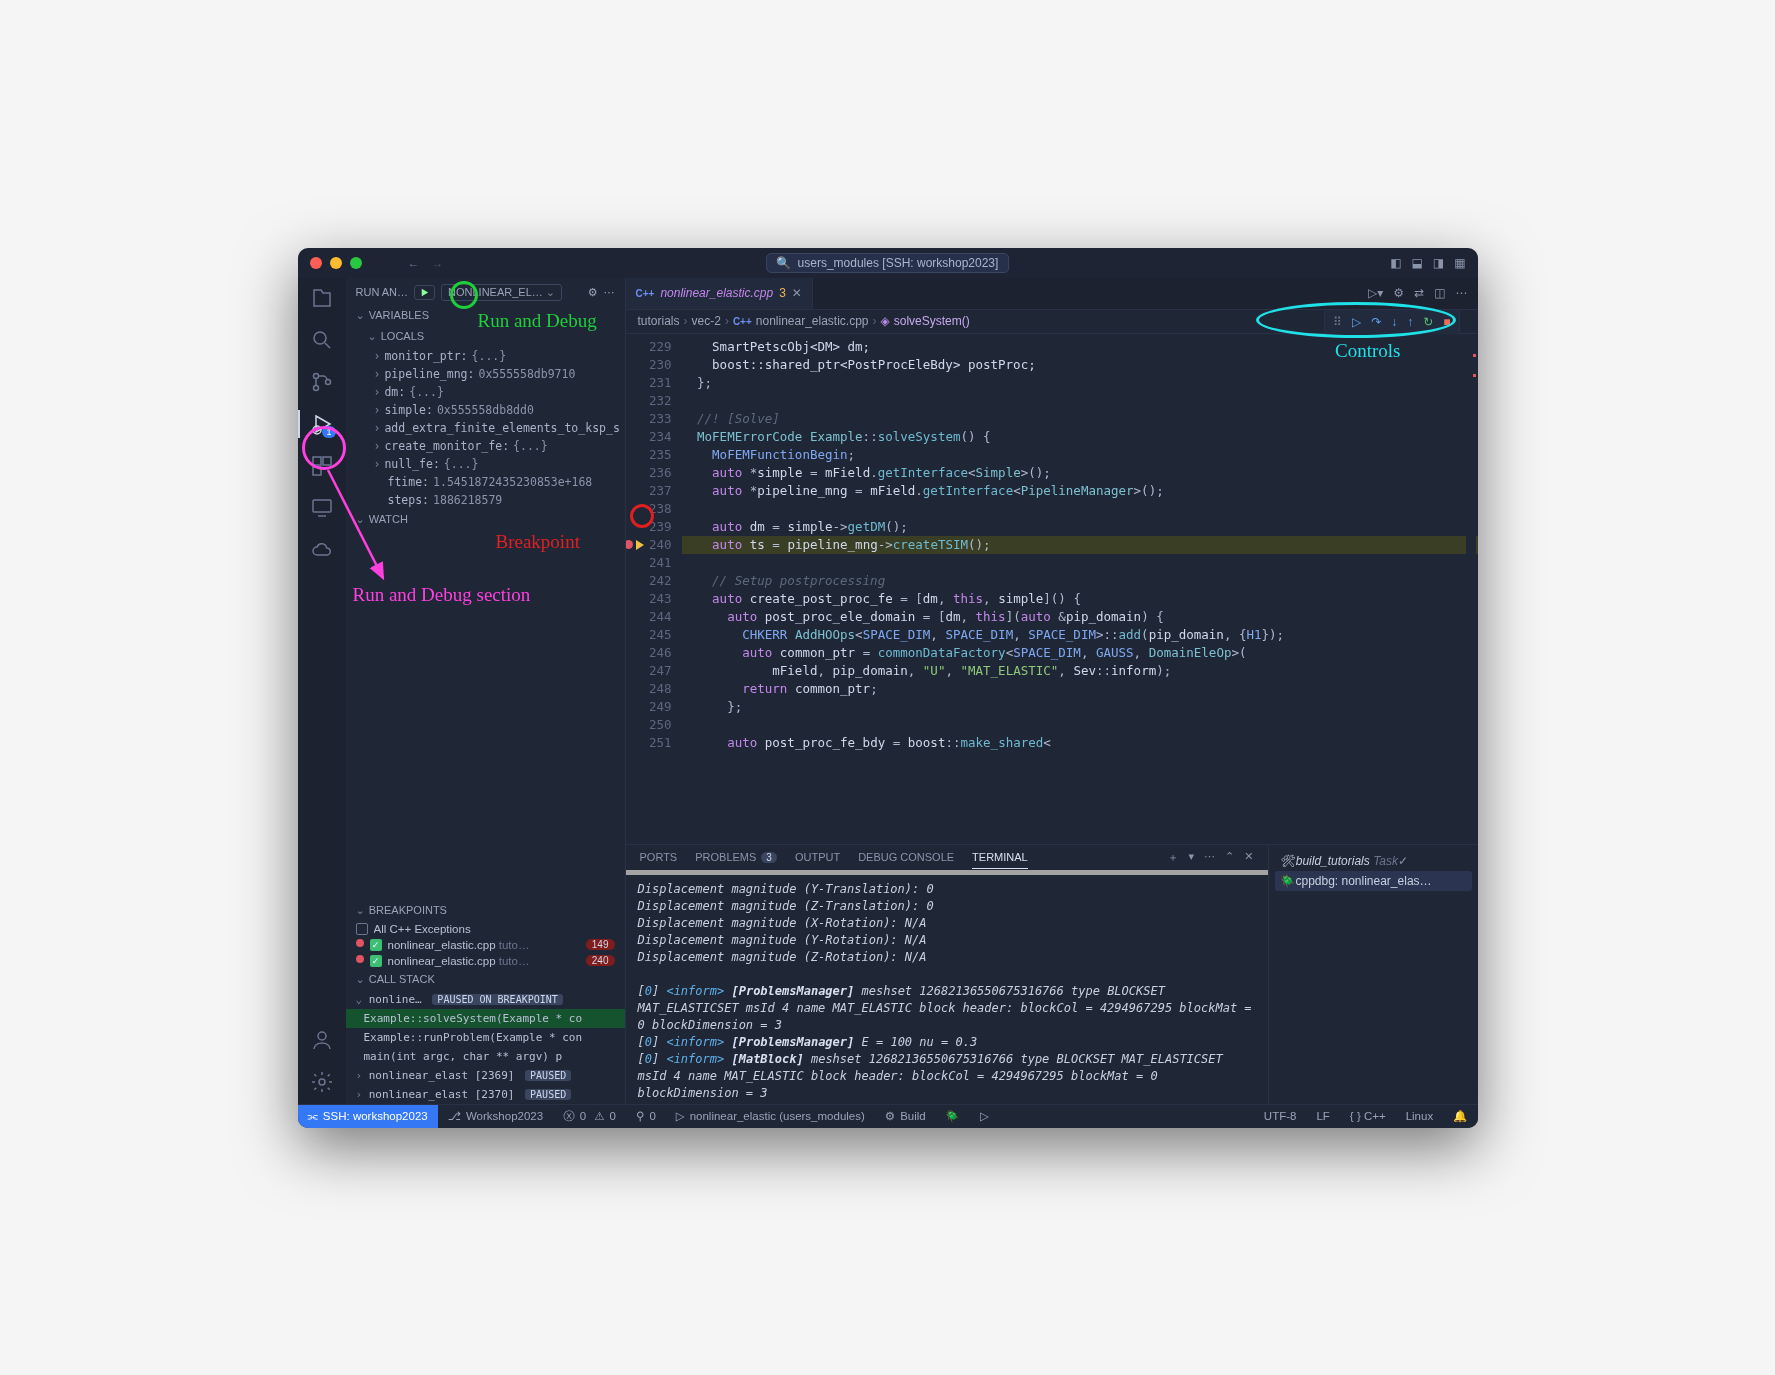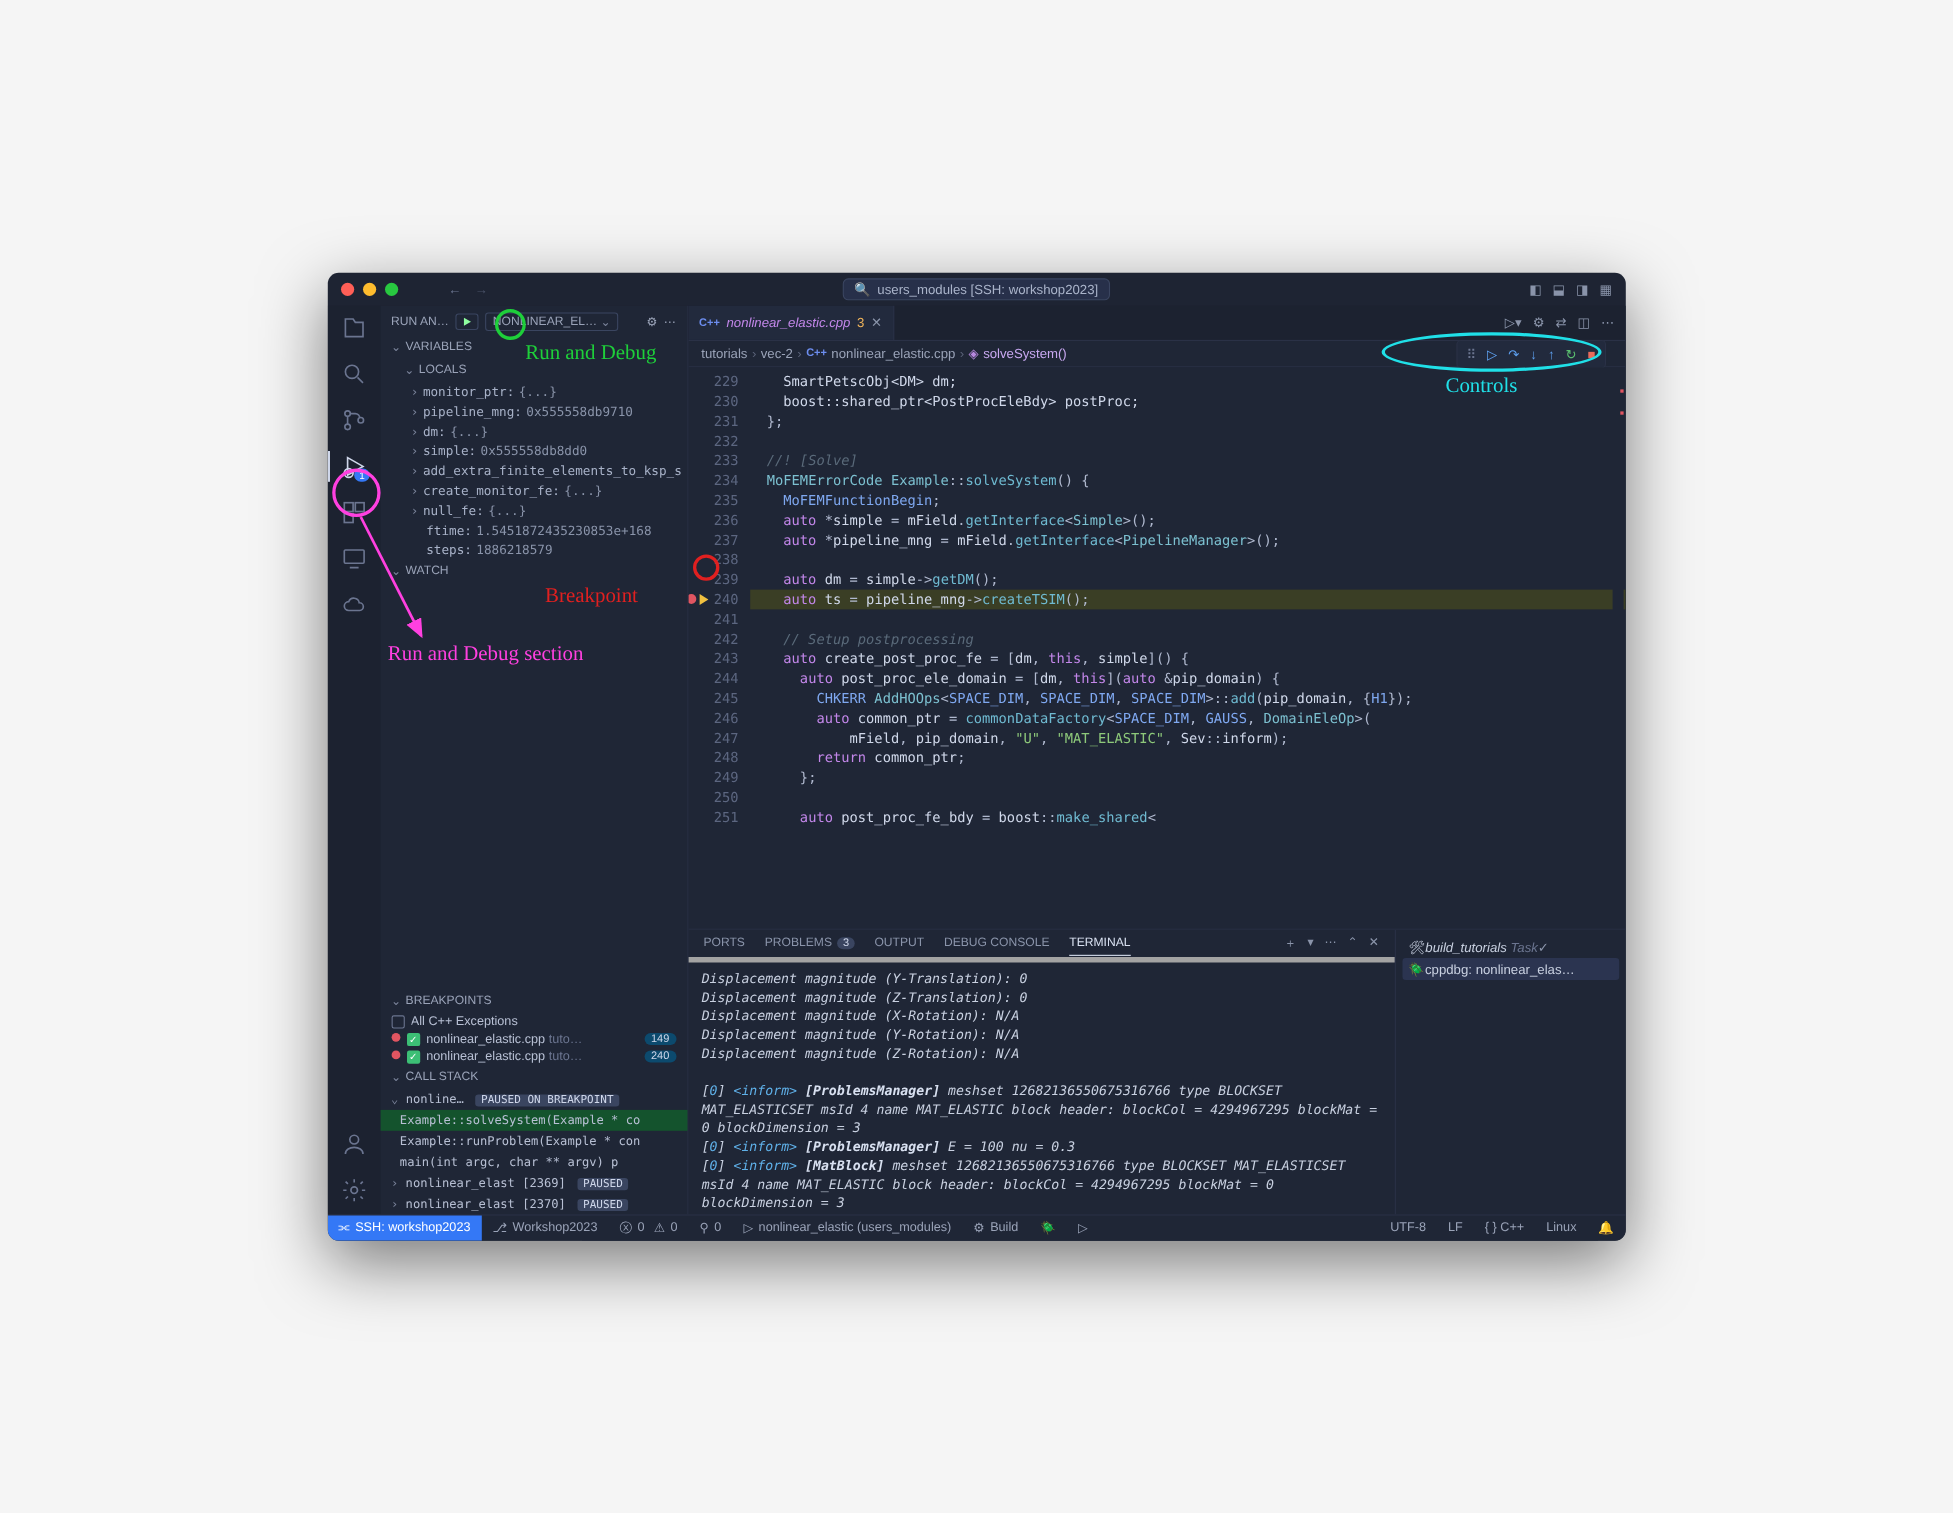--- a/index.html
+++ b/index.html
@@ -57,21 +57,21 @@
   .sb-list { padding-left: 14px; }
   .sb-item { padding: 2px 6px 2px 14px; font-family: "SF Mono","Menlo",monospace; font-size:11.5px; color:#b0b9cf; white-space:nowrap; overflow:hidden; text-overflow:ellipsis; cursor:default; display:flex; gap:4px;}
   .sb-item .k { color:#a8b2c8; }
   .sb-item .v { color:#8a94aa; }
   .chev { color:#7a839a; }
   .sb-scroll { overflow-y:auto; flex:0 0 auto; }
   .breakpoints .bp-row { display:flex; align-items:flex-start; gap:6px; padding:2px 10px; font-size:11.5px;}
   .bp-dot { width:8px; height:8px; background:#e05561; border-radius:50%; }
   .bp-check { width:12px; height:12px; background:#3cbf75; border-radius:2px; display:inline-flex; align-items:center; justify-content:center; color:#fff; font-size:9px;}
   .bp-row .lbl { flex:1; white-space:nowrap; overflow:hidden; text-overflow:ellipsis;}
-  .bp-row .line { background:#0c4a6e; border-radius:8px; padding:0 6px; font-size:10px; color:#cfd7ea;}
+  .bp-row .line { background:#7f1d1d; border-radius:8px; padding:0 6px; font-size:10px; color:#cfd7ea;}
   .callstack .cs-row { padding:3px 10px 3px 18px; font-family:"SF Mono",monospace; font-size:11px; white-space:nowrap; overflow:hidden; text-overflow:ellipsis; cursor:pointer;}
   .cs-row.sel { background:#14532d;}
   .cs-tag { background:#3a4560; border-radius:3px; padding:0 5px; font-size:10px; margin-left:4px; color:#cfd7ea; text-transform:uppercase;}
   .main { flex:1; display:flex; flex-direction:column; min-width:0;}
   .tabbar { height:32px; display:flex; align-items:stretch; background:#1c2230; border-bottom:1px solid #2a3146;}
   .tab { display:flex; align-items:center; gap:6px; padding:0 10px; background:#222a3d; border-right:1px solid #2a3146; font-size:12px; color:#cfd7ea;}
   .tab .icn { color:#6d8ef0; font-weight:bold; font-size:10px;}
   .tab .dirty { color:#f0b45a;}
   .tab .close { color:#8a94aa; cursor:pointer;}
   .tab-actions { margin-left:auto; display:flex; align-items:center; gap:10px; padding:0 10px; color:#8a94aa;}
@@ -509,14 +509,14 @@
   <svg class="arrow" style="left:25px; top:222px;" width="80" height="120">
     <defs>
         <marker id="mh" markerWidth="8" markerHeight="8" refX="6" refY="3" orient="auto">
           <path d="M0,0 L7,3 L0,6 z" fill="#ff40e0"></path>
         </marker>
       </defs>
     <line x1="5" y1="0" x2="60" y2="108" stroke="#ff40e0" stroke-width="2.5" marker-end="url(#mh)"></line>
   </svg>
   <div class="anno anno-text-magenta" style="left:55px; top:336px;">Run and Debug section</div>
   <div class="anno anno-cyan-ellipse" style="right:22px; top:54px; width:200px; height:36px;"></div>
-  <div class="anno anno-text-cyan" style="right:98px; top:92px;">Controls</div>
+  <div class="anno anno-text-cyan" style="right:77px; top:92px;">Controls</div>
 </div>
 
 </body></html>

